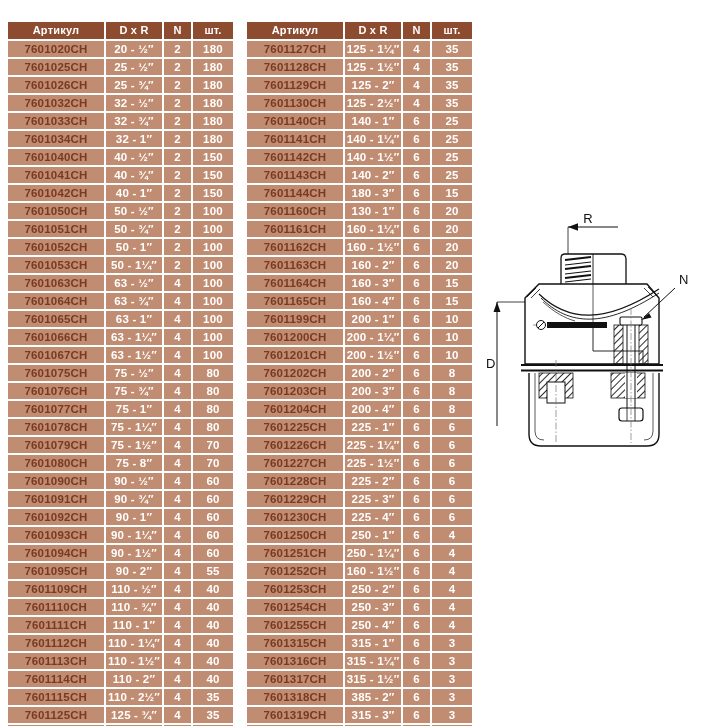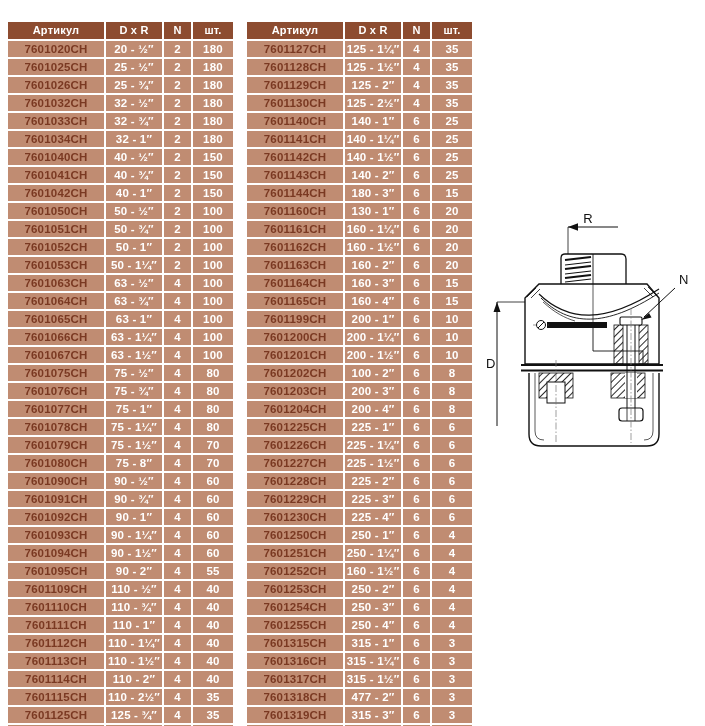--- a/index.html
+++ b/index.html
@@ -411,21 +411,21 @@
           <span class="tcell c3">10</span>
         </div>
         <div class="trow">
           <span class="tcell c0">7601201CH</span>
           <span class="tcell c1">200 - 1½″</span>
           <span class="tcell c2">6</span>
           <span class="tcell c3">10</span>
         </div>
         <div class="trow">
           <span class="tcell c0">7601202CH</span>
-          <span class="tcell c1">100 - 2″</span>
+          <span class="tcell c1">200 - 2″</span>
           <span class="tcell c2">6</span>
           <span class="tcell c3">8</span>
         </div>
         <div class="trow">
           <span class="tcell c0">7601203CH</span>
           <span class="tcell c1">200 - 3″</span>
           <span class="tcell c2">6</span>
           <span class="tcell c3">8</span>
         </div>
         <div class="trow">
@@ -519,21 +519,21 @@
           <span class="tcell c3">3</span>
         </div>
         <div class="trow">
           <span class="tcell c0">7601317CH</span>
           <span class="tcell c1">315 - 1½″</span>
           <span class="tcell c2">6</span>
           <span class="tcell c3">3</span>
         </div>
         <div class="trow">
           <span class="tcell c0">7601318CH</span>
-          <span class="tcell c1">477 - 2″</span>
+          <span class="tcell c1">385 - 2″</span>
           <span class="tcell c2">6</span>
           <span class="tcell c3">3</span>
         </div>
         <div class="trow">
           <span class="tcell c0">7601319CH</span>
           <span class="tcell c1">315 - 3″</span>
           <span class="tcell c2">6</span>
           <span class="tcell c3">3</span>
         </div>
         <div class="trow">

